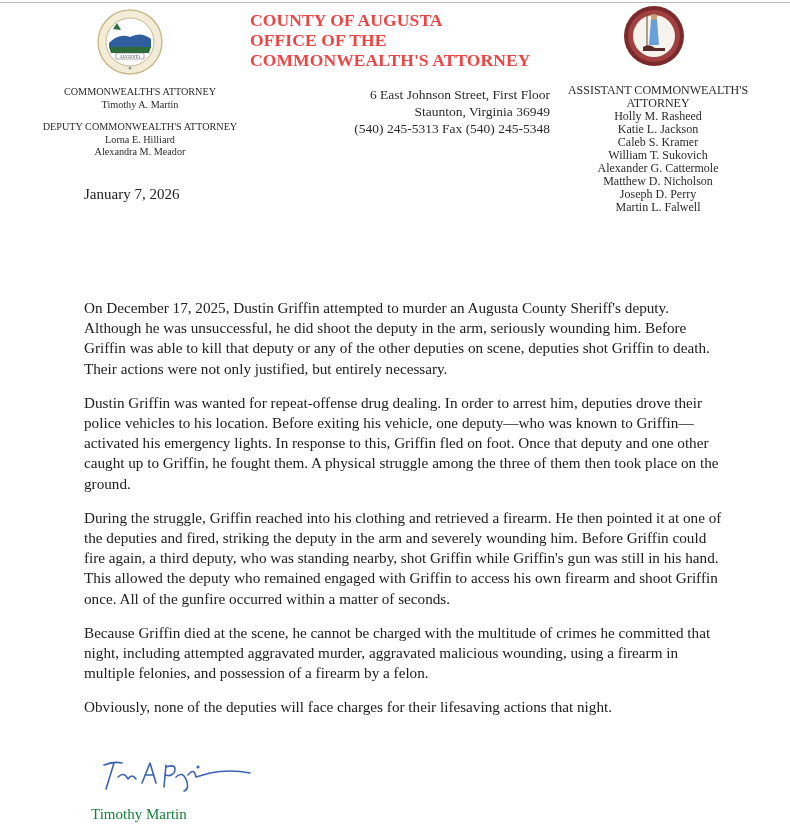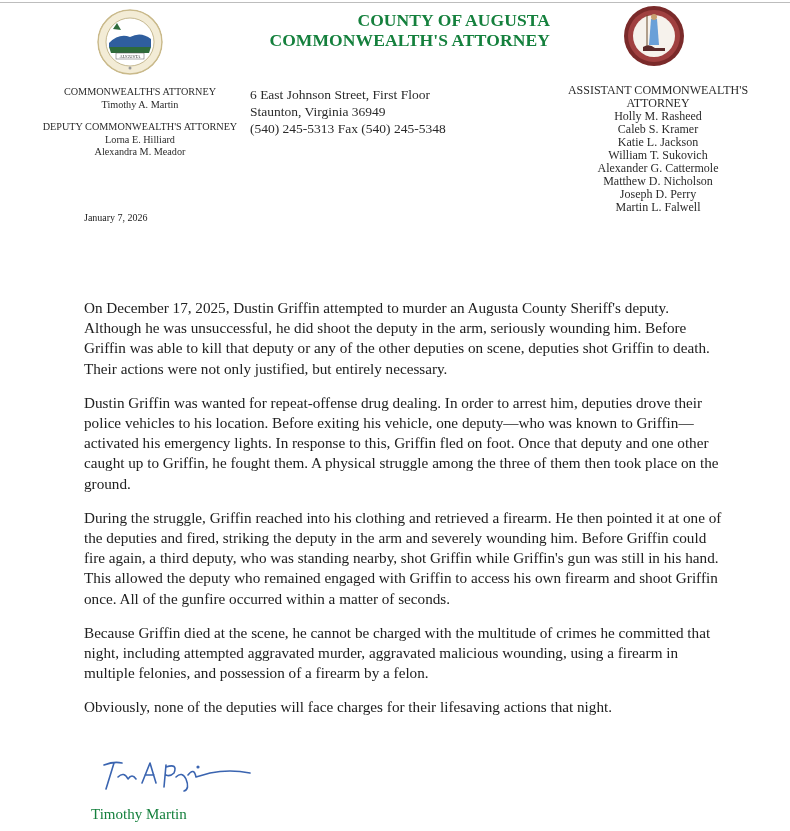--- a/index.html
+++ b/index.html
@@ -6,37 +6,37 @@
   body {
     width: 790px; height: 831px; overflow: hidden;
     background: #ffffff; position: relative;
     font-family: "Liberation Serif", serif; color: #222;
   }
   .top-rule { position: absolute; left: 0; top: 2px; width: 790px; height: 1px; background: #bdbdbd; }
   .seal { position: absolute; border-radius: 50%; }
   .seal-augusta { left: 97px; top: 9px; width: 66px; height: 66px; }
   .seal-virginia { left: 623px; top: 5px; width: 62px; height: 62px; }
   .masthead {
-    position: absolute; left: 250px; top: 10px; width: 300px; text-align: right;
-    font-weight: bold; font-size: 17.5px; line-height: 20px; color: #15803d; letter-spacing: 0.1px;
+    position: absolute; left: 250px; top: 10px; width: 300px; text-align: left;
+    font-weight: bold; font-size: 17.5px; line-height: 20px; color: #ef4444; letter-spacing: 0.1px;
   }
   .address {
-    position: absolute; left: 250px; top: 86px; width: 300px; text-align: left;
+    position: absolute; left: 250px; top: 86px; width: 300px; text-align: right;
     font-size: 13.5px; line-height: 17px; color: #2a2a2a;
   }
   .staff-left {
     position: absolute; left: 20px; top: 86px; width: 240px; text-align: center;
     font-size: 10.2px; line-height: 12.6px; color: #2a2a2a;
   }
   .staff-left .gap { height: 10px; }
   .staff-right {
     position: absolute; left: 538px; top: 84px; width: 240px; text-align: center;
     font-size: 12px; line-height: 13px; color: #2a2a2a;
   }
-  .date { position: absolute; left: 84px; top: 212px; font-size: 10px; color: #222; }
+  .date { position: absolute; left: 84px; top: 186px; font-size: 15px; color: #222; }
   .body {
     position: absolute; left: 84px; top: 298px; width: 650px;
     font-size: 15.2px; line-height: 20.2px; color: #202020;
   }
   .body p { margin: 0 10px 14px 0; }
   .signature { position: absolute; left: 100px; top: 755px; width: 160px; height: 40px; }
   .signer { position: absolute; left: 91px; top: 806px; font-size: 15px; color: #15803d; }
 </style>
 </head>
 <body>
@@ -59,20 +59,21 @@
   <circle cx="31" cy="31" r="26" fill="#a04040"></circle>
   <circle cx="31" cy="31" r="21" fill="#f6f2ec"></circle>
   <path d="M28 14 L34 14 L36 40 L26 40 Z" fill="#6aa0d8"></path>
   <circle cx="31" cy="12" r="3" fill="#c8a070"></circle>
   <line x1="24" y1="10" x2="24" y2="44" stroke="#6b4a2a" stroke-width="1"></line>
   <path d="M20 42 Q26 38 32 43 L42 43 L42 46 L20 46 Z" fill="#5a2a2a"></path>
 </svg>
 
 <div class="masthead">
   <div>COUNTY OF AUGUSTA</div>
+  <div>OFFICE OF THE</div>
   <div>COMMONWEALTH'S ATTORNEY</div>
 </div>
 
 <div class="address">
   <div>6 East Johnson Street, First Floor</div>
   <div>Staunton, Virginia 36949</div>
   <div>(540) 245-5313 Fax (540) 245-5348</div>
 </div>
 
 <div class="staff-left">
@@ -80,22 +81,22 @@
   <div>Timothy A. Martin</div>
   <div class="gap"></div>
   <div>DEPUTY COMMONWEALTH'S ATTORNEY</div>
   <div>Lorna E. Hilliard</div>
   <div>Alexandra M. Meador</div>
 </div>
 
 <div class="staff-right">
   <div>ASSISTANT COMMONWEALTH'S ATTORNEY</div>
   <div>Holly M. Rasheed</div>
+  <div>Katie L. Jackson</div>
   <div>Caleb S. Kramer</div>
-  <div>Katie L. Jackson</div>
   <div>William T. Sukovich</div>
   <div>Alexander G. Cattermole</div>
   <div>Matthew D. Nicholson</div>
   <div>Joseph D. Perry</div>
   <div>Martin L. Falwell</div>
 </div>
 
 <div class="date">January 7, 2026</div>
 
 <div class="body">

